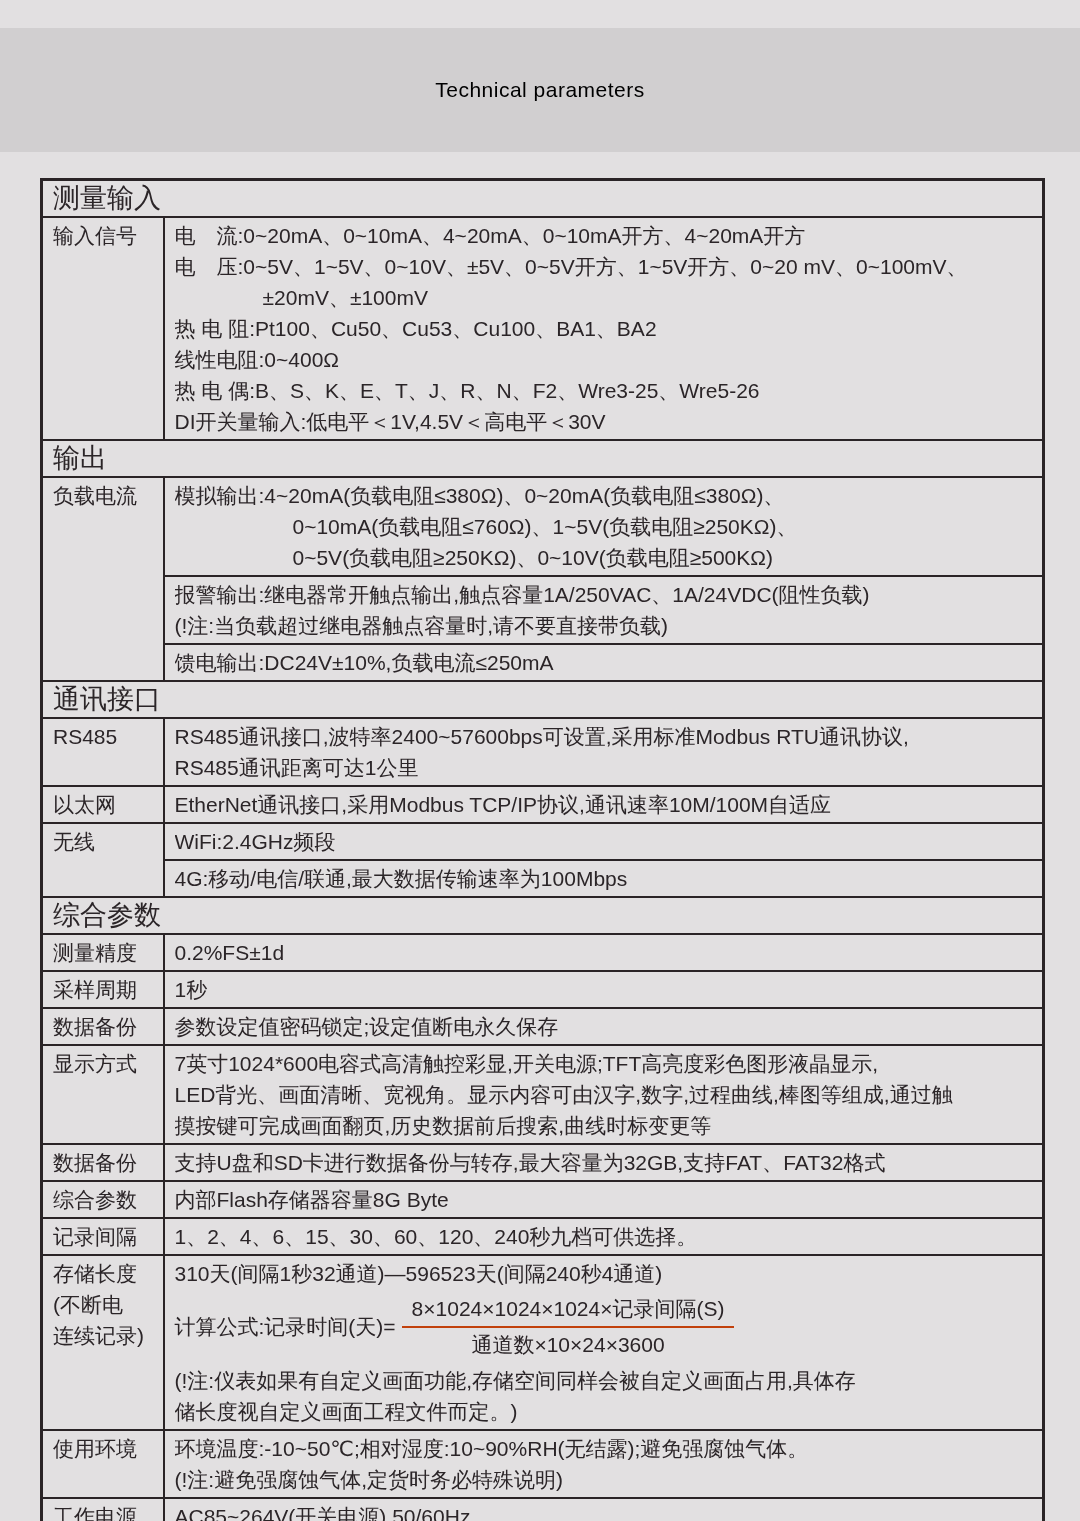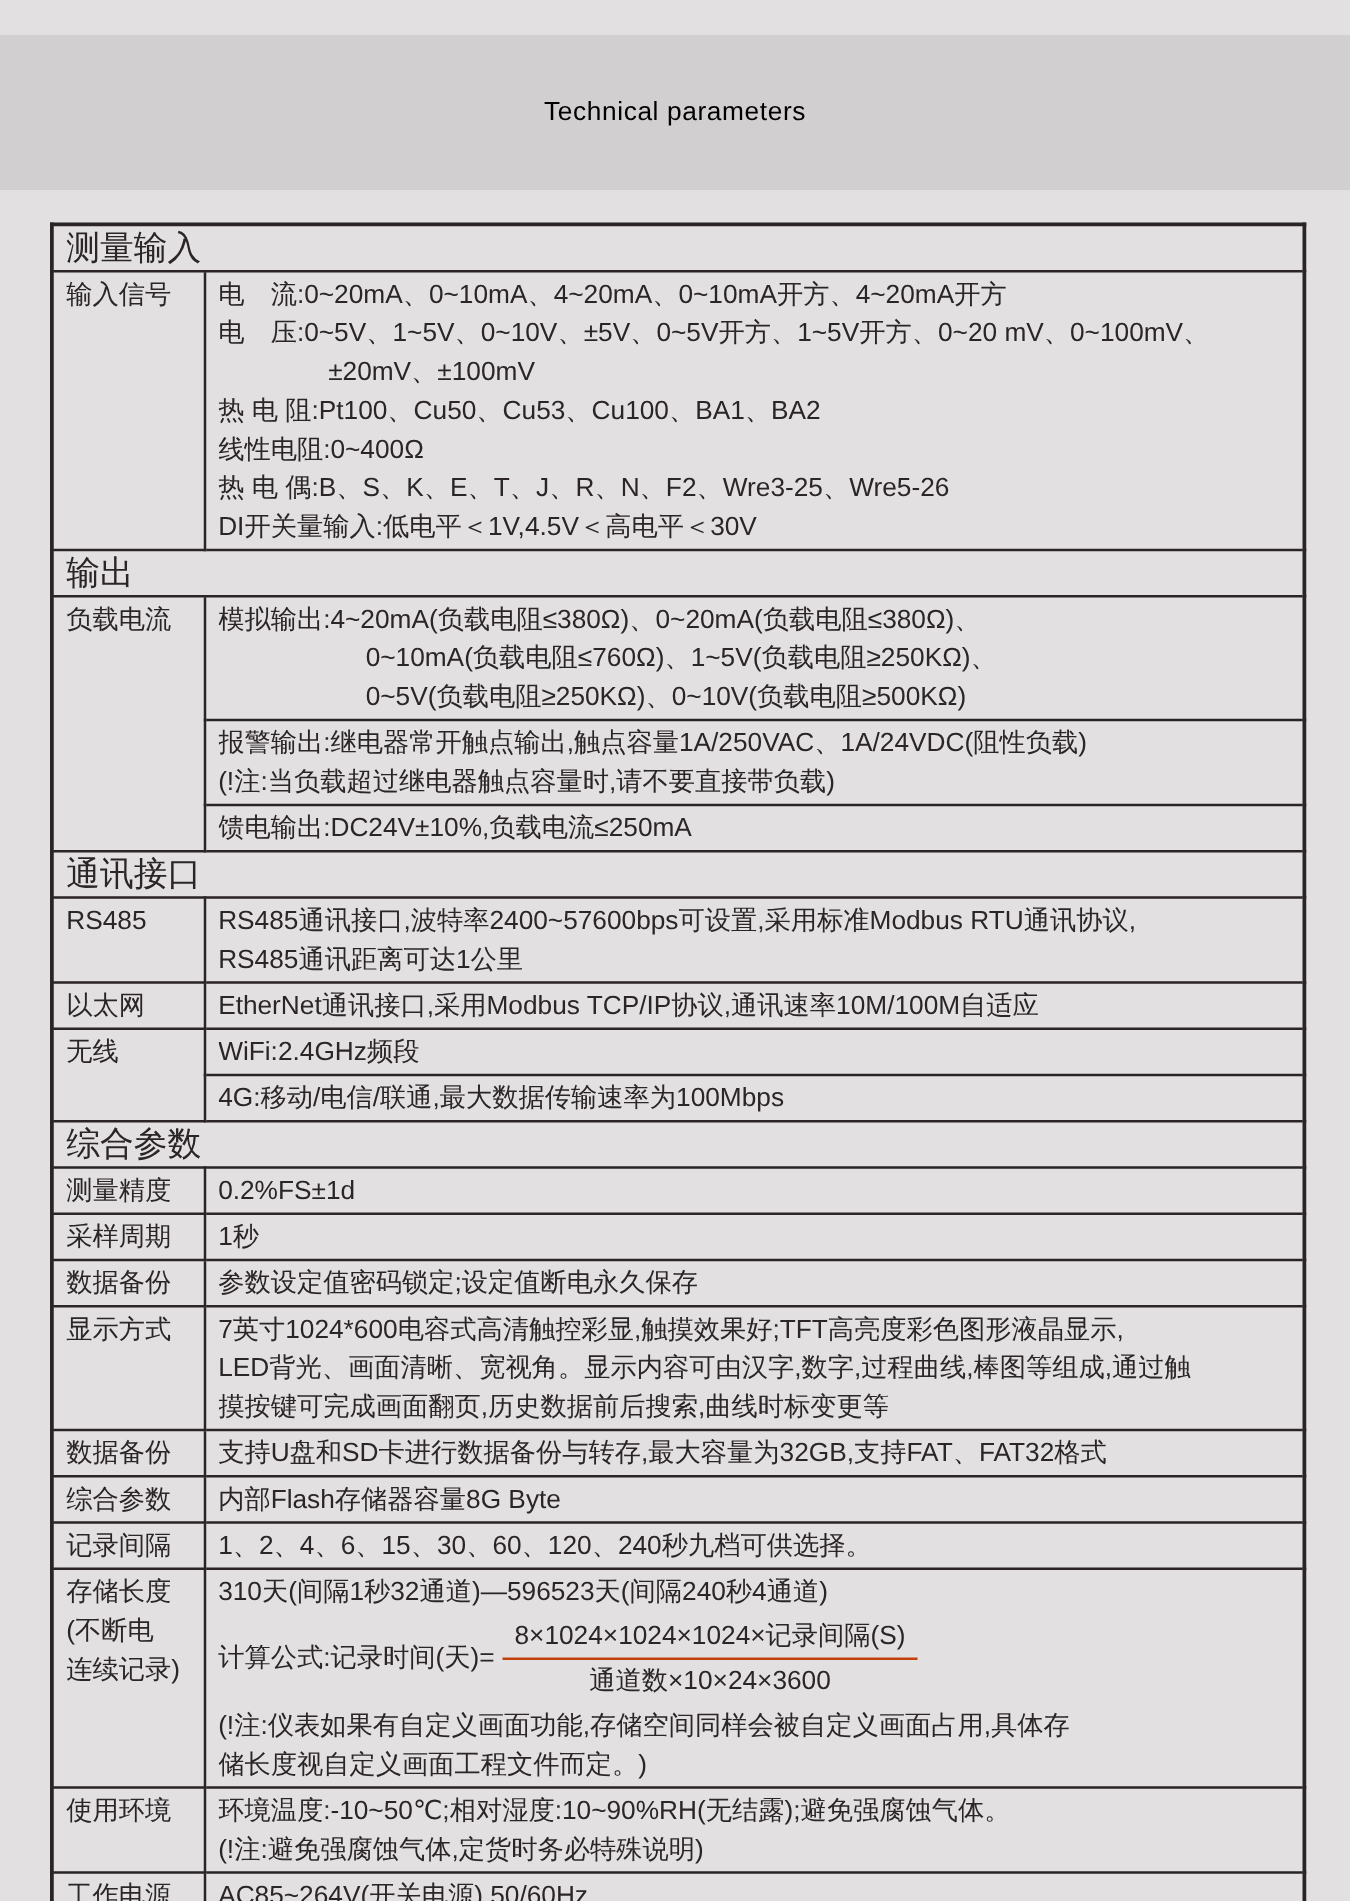--- a/index.html
+++ b/index.html
@@ -161,21 +161,21 @@
     <tr>
       <td class="lbl">数据备份</td>
       <td class="val">
         <div class="ln">参数设定值密码锁定;设定值断电永久保存</div>
       </td>
     </tr>
 
     <tr>
       <td class="lbl">显示方式</td>
       <td class="val">
-        <div class="ln">7英寸1024*600电容式高清触控彩显,触摸效果好;TFT高亮度彩色图形液晶显示,</div>
+        <div class="ln">7英寸1024*600电容式高清触控彩显,开关电源;TFT高亮度彩色图形液晶显示,</div>
         <div class="ln">LED背光、画面清晰、宽视角。显示内容可由汉字,数字,过程曲线,棒图等组成,通过触</div>
         <div class="ln">摸按键可完成画面翻页,历史数据前后搜索,曲线时标变更等</div>
       </td>
     </tr>
 
     <tr>
       <td class="lbl">数据备份</td>
       <td class="val">
         <div class="ln">支持U盘和SD卡进行数据备份与转存,最大容量为32GB,支持FAT、FAT32格式</div>
       </td>

